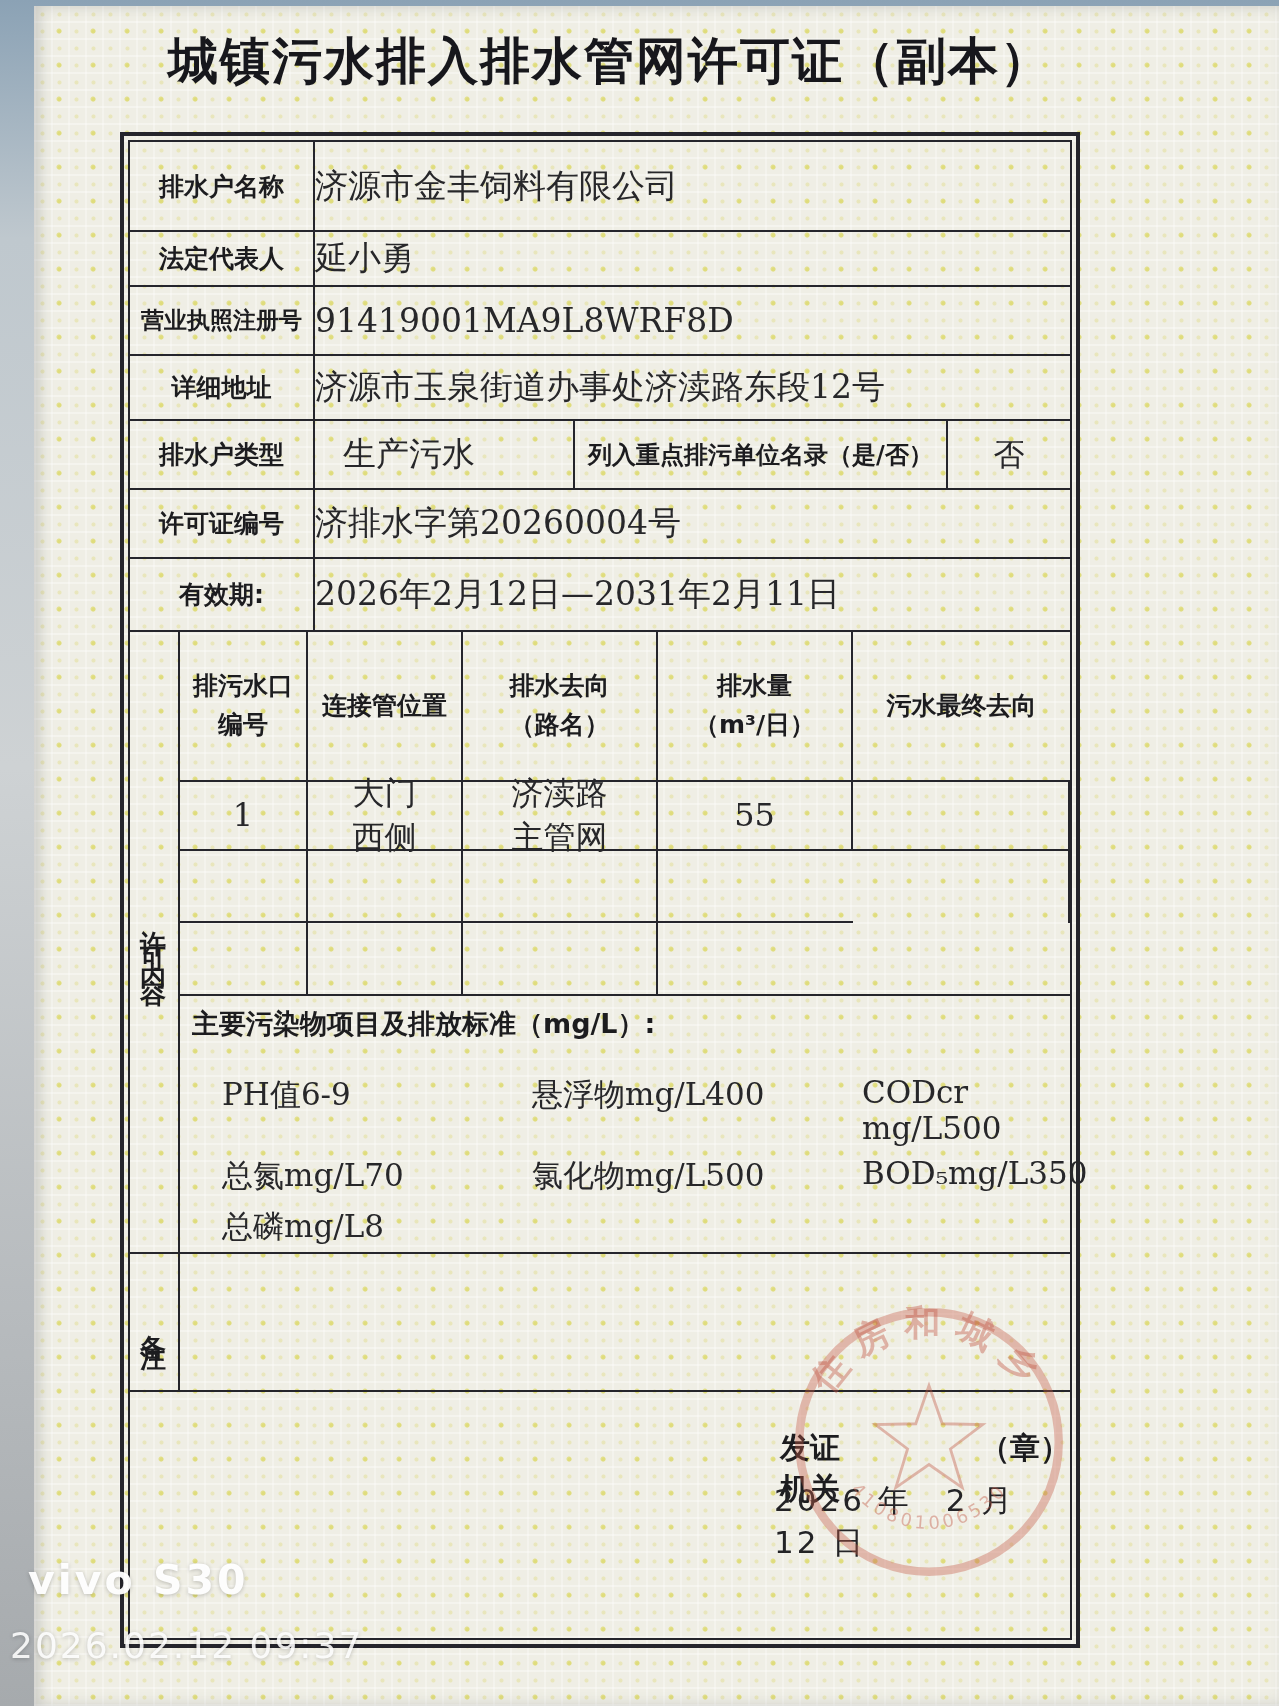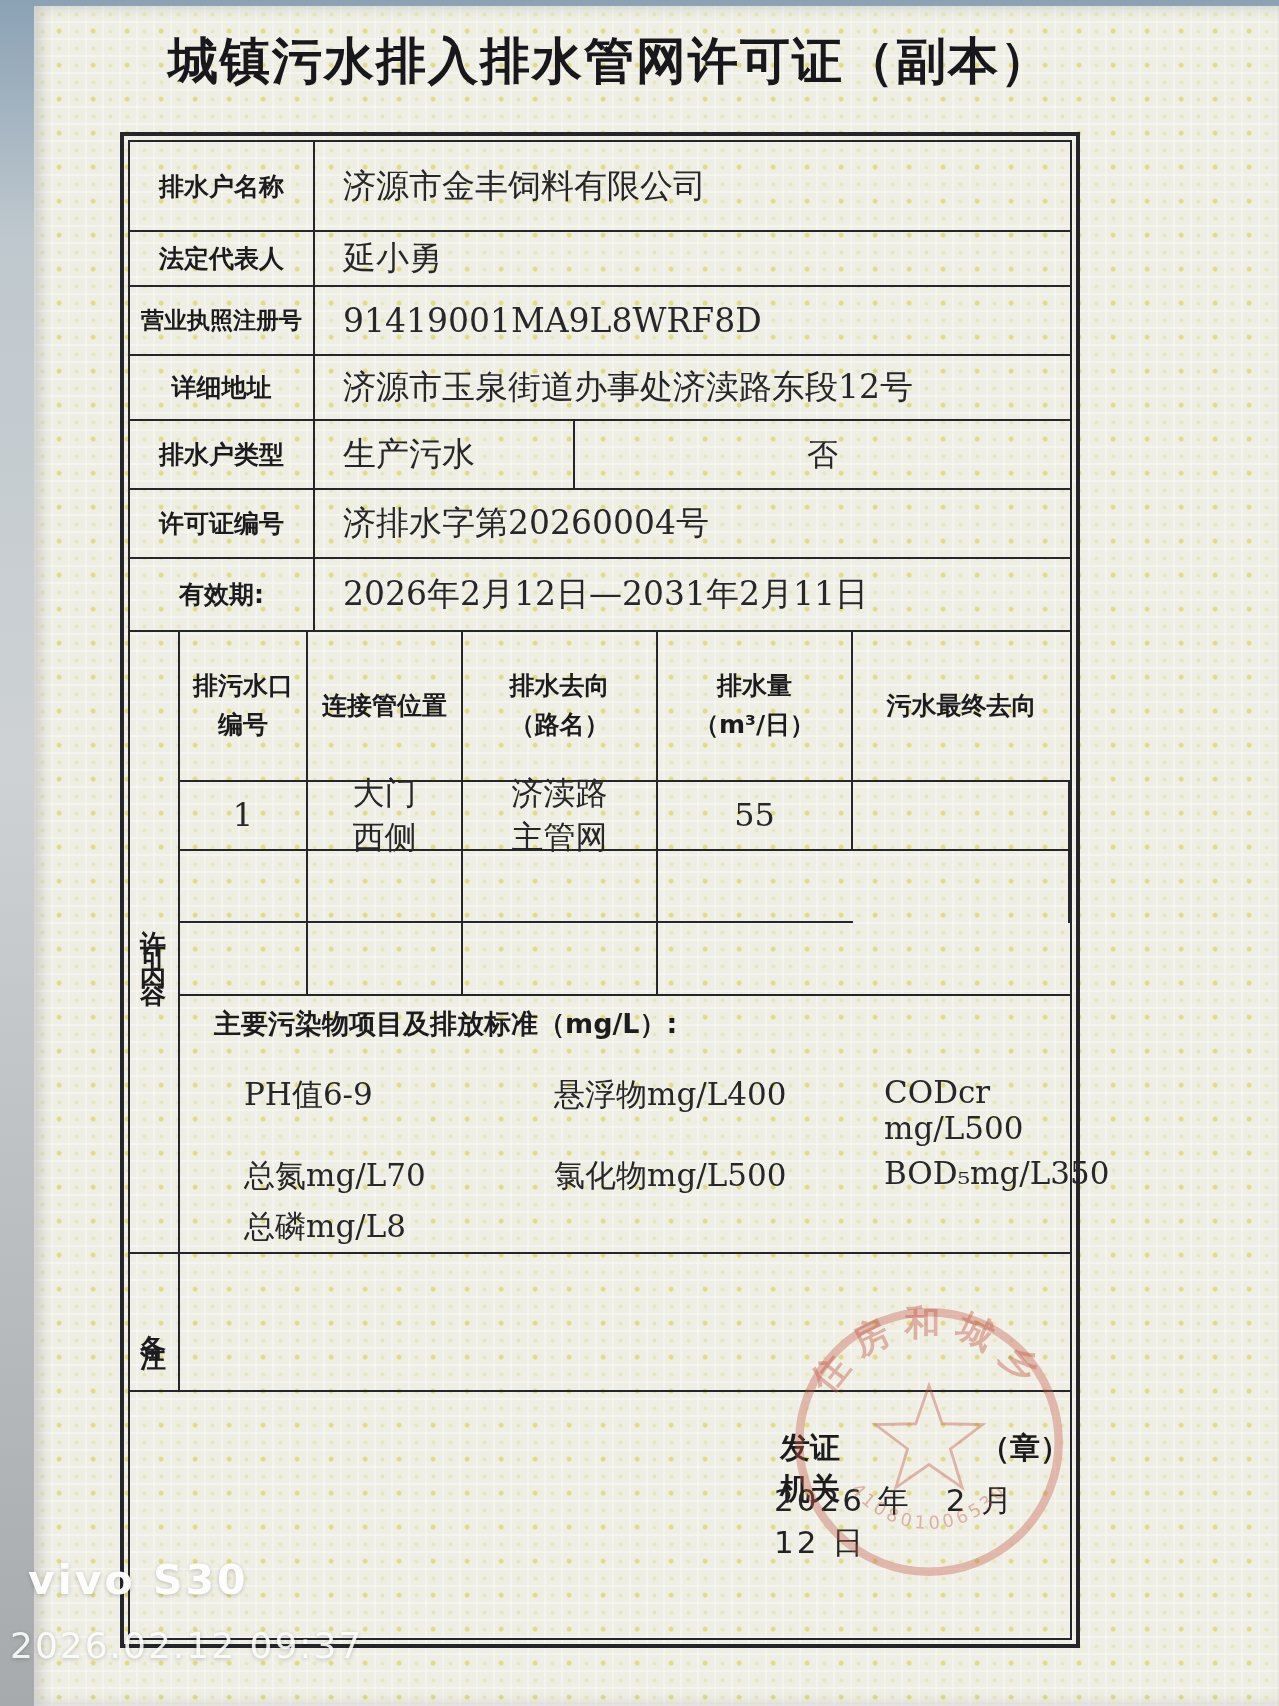--- a/index.html
+++ b/index.html
@@ -21,21 +21,21 @@
     font-size:50px;font-weight:bold;color:#17171c;letter-spacing:2px;}
   
   .table-outer{position:absolute;left:120px;top:132px;width:960px;height:1516px;
     border:4px solid #25252c;padding:4px;box-sizing:border-box;}
   .table-inner{width:100%;height:100%;border:2px solid #25252c;box-sizing:border-box;
     display:flex;flex-direction:column;}
   .frow{display:flex;border-bottom:2px solid #25252c;box-sizing:border-box;}
   .fl{width:185px;border-right:2px solid #25252c;box-sizing:border-box;
     display:flex;align-items:center;justify-content:center;
     font-weight:bold;font-size:25px;color:#1c1c1f;}
-  .fv{flex:1;display:flex;align-items:center;padding-left:28px;
+  .fv{flex:1;display:flex;align-items:center;
     font-family:"DejaVu Serif",serif;font-size:33px;color:#27272a;}
   .fv2{width:260px;border-right:2px solid #25252c;box-sizing:border-box;
     display:flex;align-items:center;padding-left:28px;
     font-family:"DejaVu Serif",serif;font-size:33px;color:#27272a;}
   .fl2{width:373px;border-right:2px solid #25252c;box-sizing:border-box;
     display:flex;align-items:center;justify-content:center;
     font-weight:bold;font-size:24px;color:#1c1c1f;}
   .fv3{flex:1;display:flex;align-items:center;justify-content:center;
     font-family:"DejaVu Serif",serif;font-size:31px;color:#27272a;}
   
@@ -48,21 +48,21 @@
   .permit-main{flex:1;display:flex;flex-direction:column;}
   .subtable{display:grid;grid-template-columns:128px 155px 195px 195px 1fr;
     grid-template-rows:150px 69px 72px 71px;border-bottom:2px solid #25252c;box-sizing:border-box;}
   .subcell{border-right:2px solid #25252c;border-bottom:2px solid #25252c;box-sizing:border-box;
     display:flex;align-items:center;justify-content:center;text-align:center;}
   .subcell.lastcol{border-right:none;}
   .subcell.lastrow{border-bottom:none;}
   .subcell.hdr{font-weight:bold;font-size:25px;color:#1c1c1f;line-height:1.55;}
   .subcell.val{font-family:"DejaVu Serif",serif;font-size:32px;color:#27272a;line-height:1.35;overflow:visible;}
   .pre{white-space:pre-line;}
-  .pollutants{flex:1;position:relative;margin-left:22px;}
+  .pollutants{flex:1;position:relative;}
   .poll-head{position:absolute;left:12px;top:10px;
     font-weight:bold;font-size:27px;color:#1c1c1f;}
   .poll-grid{position:absolute;left:42px;top:78px;right:10px;
     display:grid;grid-template-columns:310px 330px 1fr;row-gap:9px;
     font-family:"DejaVu Serif",serif;font-size:31px;color:#27272a;}
   .remark-row{display:flex;height:138px;border-bottom:2px solid #25252c;box-sizing:border-box;}
   .remark-content{flex:1;}
   .footer-section{flex:1;position:relative;}
   .issuer-line{position:absolute;left:650px;top:36px;display:flex;gap:114px;
     font-weight:bold;font-size:30px;color:#1c1c1f;}
@@ -103,20 +103,21 @@
       </div>
 
       <div class="frow" style="height:65px">
         <div class="fl">详细地址</div>
         <div class="fv">济源市玉泉街道办事处济渎路东段12号</div>
       </div>
 
       <div class="frow" style="height:69px">
         <div class="fl">排水户类型</div>
         <div class="fv2">生产污水</div>
+        <div class="fl2">列入重点排污单位名录（是/否）</div>
         <div class="fv3">否</div>
       </div>
 
       <div class="frow" style="height:69px">
         <div class="fl">许可证编号</div>
         <div class="fv">济排水字第20260004号</div>
       </div>
 
       <div class="frow" style="height:73px">
         <div class="fl">有效期:</div>

